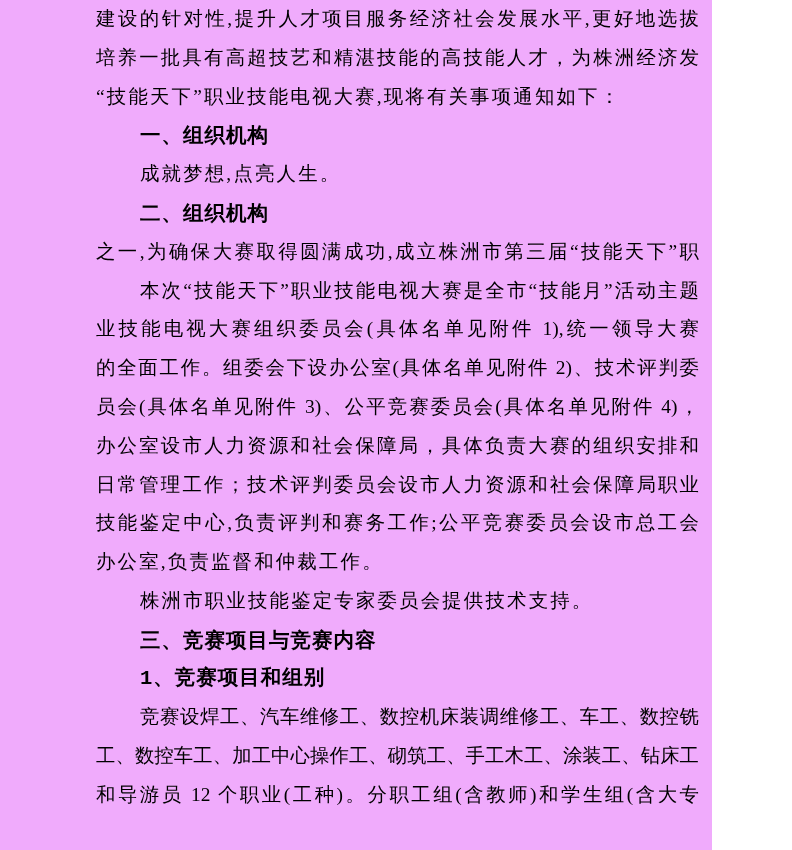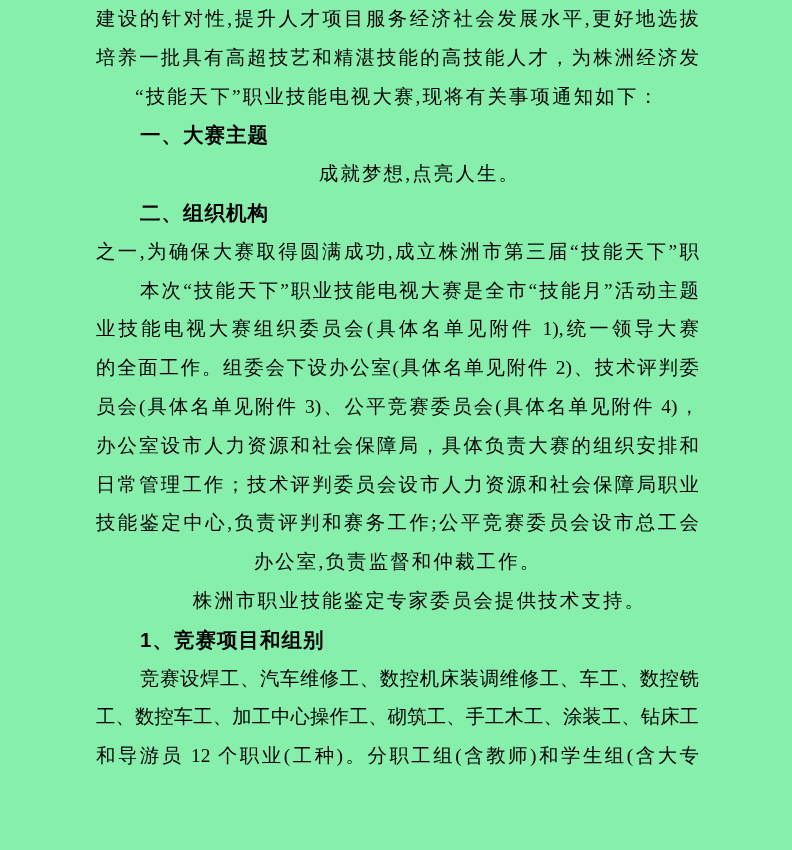--- a/index.html
+++ b/index.html
@@ -9,23 +9,23 @@
   }
   body {
     width: 792px;
     height: 850px;
     overflow: hidden;
     position: relative;
     color: #000000;
   }
   .page {
     position: relative;
-    width: 792px;
+    width: 712px;
     height: 850px;
-    background: #86efac;
+    background: #f0abfc;
   }
   .textblock {
     position: absolute;
     left: 96px;
     top: 0;
     width: 603px;
   }
   .line {
     height: 38.8px;
     line-height: 38.8px;
@@ -36,67 +36,67 @@
     overflow: visible;
   }
   
   .jl {
     text-align: justify;
     text-align-last: justify;
   }
   
   .loose {
     letter-spacing: 2.2px;
-    text-align: center;
   }
   
   .ind {
     text-indent: 44px;
   }
   
   .h1 {
     font-family: "Liberation Sans", "DejaVu Sans", sans-serif;
     font-weight: bold;
     font-size: 20.5px;
     letter-spacing: 1px;
   }
   
   .h2 {
-    font-family: Liberation Sans, sans-serif;
+    font-family: Liberation Mono, monospace;
     font-weight: bold;
     font-size: 20.5px;
     letter-spacing: 1px;
   }
 </style>
 </head>
 <body>
 
 <div class="page">
   <div class="textblock">
 
     <div class="line jl">建设的针对性,提升人才项目服务经济社会发展水平,更好地选拔</div>
     <div class="line jl">培养一批具有高超技艺和精湛技能的高技能人才，为株洲经济发</div>
     <div class="line loose">“技能天下”职业技能电视大赛,现将有关事项通知如下：</div>
 
-    <div class="line h1 ind">一、大赛主题</div>
+    <div class="line h1 ind">一、组织机构</div>
     <div class="line loose ind">成就梦想,点亮人生。</div>
     <div class="line h1 ind">二、组织机构</div>
 
     <div class="line jl">之一,为确保大赛取得圆满成功,成立株洲市第三届“技能天下”职</div>
     <div class="line jl ind">本次“技能天下”职业技能电视大赛是全市“技能月”活动主题</div>
     <div class="line jl">业技能电视大赛组织委员会(具体名单见附件 1),统一领导大赛</div>
     <div class="line jl">的全面工作。组委会下设办公室(具体名单见附件 2)、技术评判委</div>
     <div class="line jl">员会(具体名单见附件 3)、公平竞赛委员会(具体名单见附件 4)，</div>
     <div class="line jl">办公室设市人力资源和社会保障局，具体负责大赛的组织安排和</div>
     <div class="line jl">日常管理工作；技术评判委员会设市人力资源和社会保障局职业</div>
     <div class="line jl">技能鉴定中心,负责评判和赛务工作;公平竞赛委员会设市总工会</div>
     <div class="line loose">办公室,负责监督和仲裁工作。</div>
 
     <div class="line loose ind">株洲市职业技能鉴定专家委员会提供技术支持。</div>
 
+    <div class="line h1 ind">三、竞赛项目与竞赛内容</div>
     <div class="line h2 ind">1、竞赛项目和组别</div>
 
     <div class="line jl ind">竞赛设焊工、汽车维修工、数控机床装调维修工、车工、数控铣</div>
     <div class="line jl">工、数控车工、加工中心操作工、砌筑工、手工木工、涂装工、钻床工</div>
     <div class="line jl">和导游员 12 个职业(工种)。分职工组(含教师)和学生组(含大专</div>
 
   </div>
 </div>
 
 </body></html>

